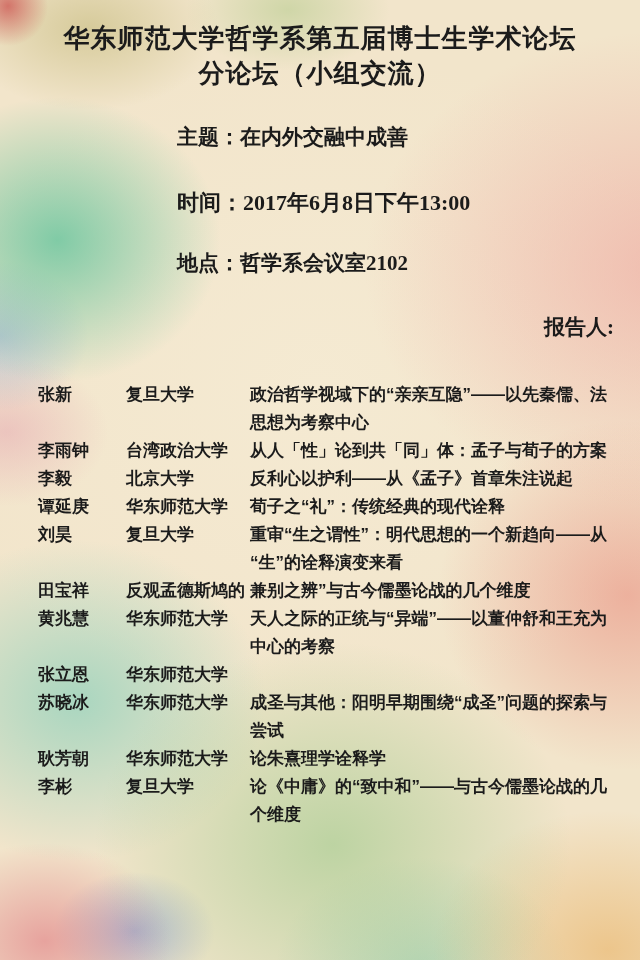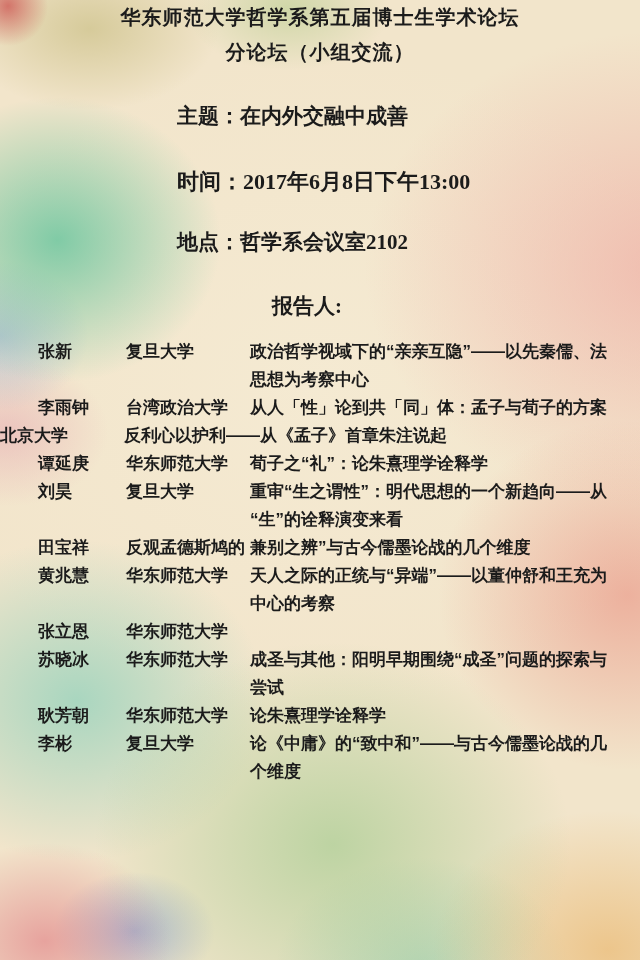--- a/index.html
+++ b/index.html
@@ -30,23 +30,23 @@
       radial-gradient(ellipse 270px 230px at 12% 73%,    rgba(116,203,183,.58), transparent 70%),
       radial-gradient(ellipse 180px 140px at 7% 98%,     rgba(224,122,130,.62), transparent 70%),
       radial-gradient(ellipse 115px 85px  at 21% 97%,    rgba(116,145,210,.58), transparent 70%),
       radial-gradient(ellipse 250px 200px at 95% 99%,    rgba(233,178,100,.62), transparent 70%),
       radial-gradient(ellipse 210px 160px at 66% 101%,   rgba(125,200,170,.48), transparent 70%),
       radial-gradient(ellipse 520px 420px at 50% 40%,    rgba(247,238,216,.55), transparent 80%);
   }
   .content { position: absolute; inset: 0; }
 
   .title {
-    margin: 0; 
+    margin: 0; padding-top: 21px;
     text-align: center;
-    font-size: 20px; line-height: 35px; font-weight: bold;
+    font-size: 26px; line-height: 35px; font-weight: bold;
     letter-spacing: 1px;
   }
   .title span { display: block; }
 
   .meta { margin: 34px 0 0 177px; }
   .meta p { margin: 0; white-space: nowrap; }
   .theme {
     font-size: 21px; line-height: 24px; font-weight: bold;
   }
   .time {
@@ -55,26 +55,26 @@
     font-size: 22px; line-height: 24px; font-weight: bold;
   }
   .loc {
     margin-top: 36px !important;
     font-family: "Liberation Serif", serif;
     font-size: 21px; line-height: 24px; font-weight: bold;
   }
 
   .presenters-heading {
     margin: 40px 26px 0 0;
-    text-align: center;
+    text-align: right;
     font-family: "Liberation Serif", serif;
     font-size: 21px; line-height: 24px; font-weight: bold;
   }
 
-  .table { margin-top: 20px; }
+  .table { margin-top: 42px; }
   .row {
     display: flex; align-items: flex-start;
     font-size: 17px; line-height: 28px; font-weight: bold;
   }
   .col { display: block; }
   .col.name  { flex: 0 0 88px;  margin-left: 38px; }
   .col.uni   { flex: 0 0 124px; }
   .col.topic { flex: 0 0 366px; }
 </style>
 </head>
@@ -105,28 +105,29 @@
     <span class="col topic">政治哲学视域下的“亲亲互隐”——以先秦儒、法思想为考察中心</span>
   </div>
 
   <div class="row">
     <span class="col name">李雨钟</span>
     <span class="col uni">台湾政治大学</span>
     <span class="col topic">从人「性」论到共「同」体：孟子与荀子的方案</span>
   </div>
 
   <div class="row">
+    <span class="col name">李毅</span>
     <span class="col uni">北京大学</span>
     <span class="col topic">反利心以护利——从《孟子》首章朱注说起</span>
   </div>
 
   <div class="row">
     <span class="col name">谭延庚</span>
     <span class="col uni">华东师范大学</span>
-    <span class="col topic">荀子之“礼”：论朱熹理学诠释学</span>
+    <span class="col topic">荀子之“礼”：传统经典的现代诠释</span>
   </div>
 
 
   <div class="row">
     <span class="col name">刘昊</span>
     <span class="col uni">复旦大学</span>
     <span class="col topic">重审“生之谓性”：明代思想的一个新趋向——从“生”的诠释演变来看</span>
   </div>
 
   <div class="row">

